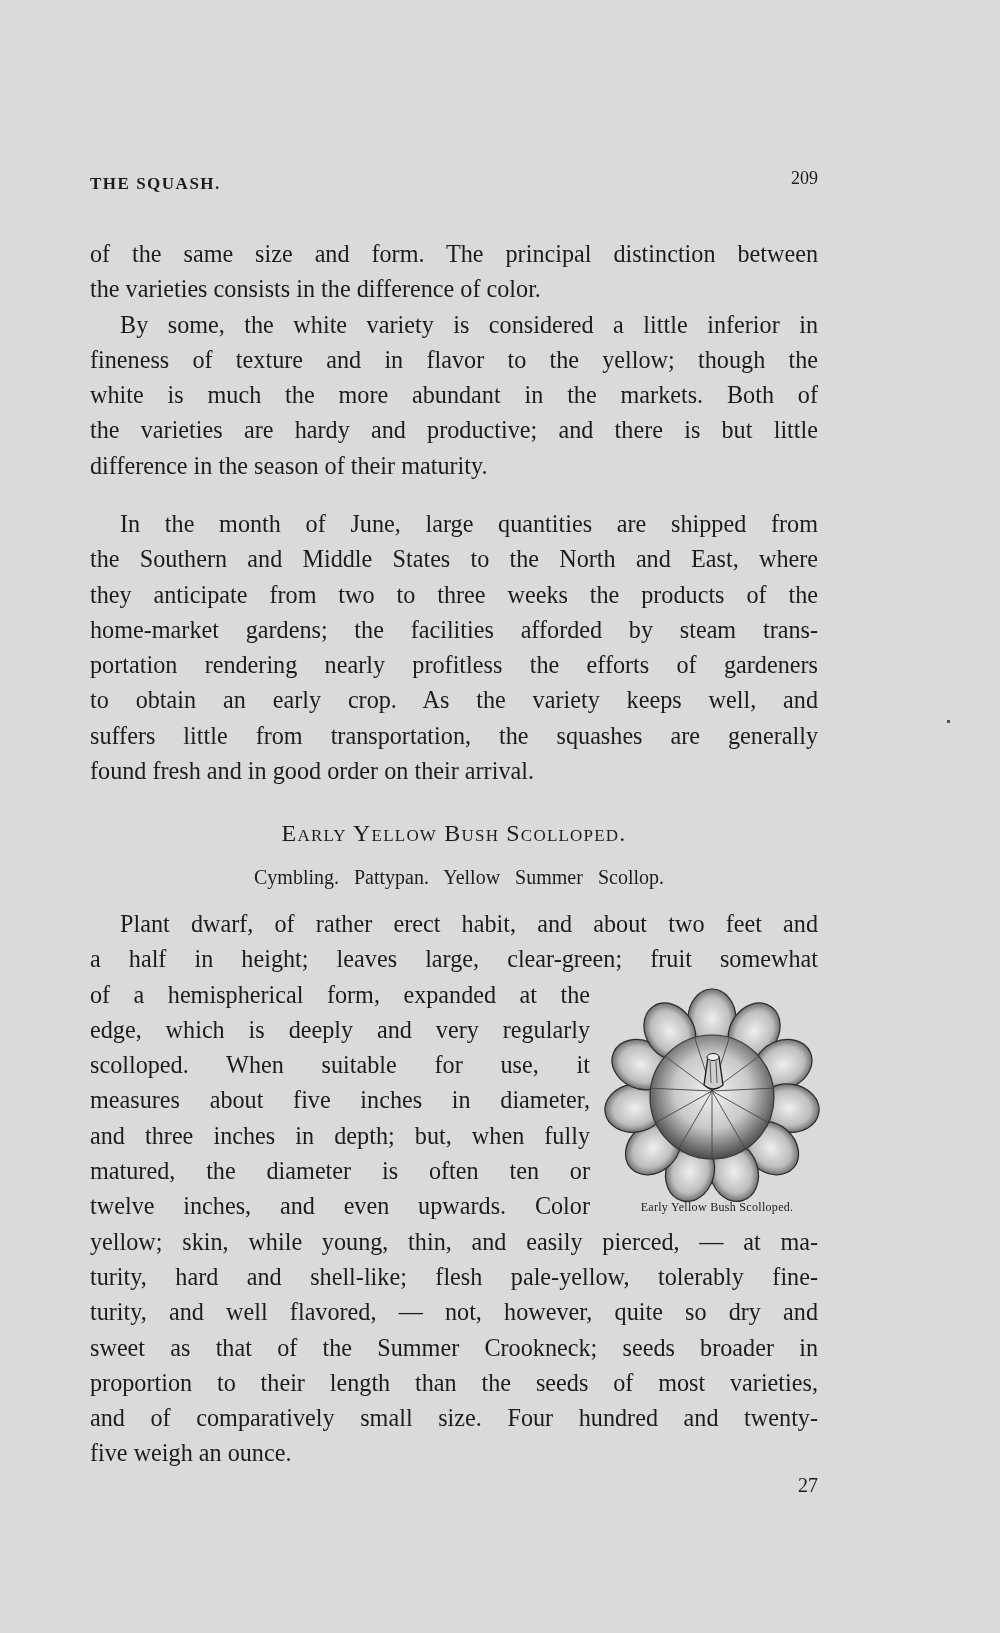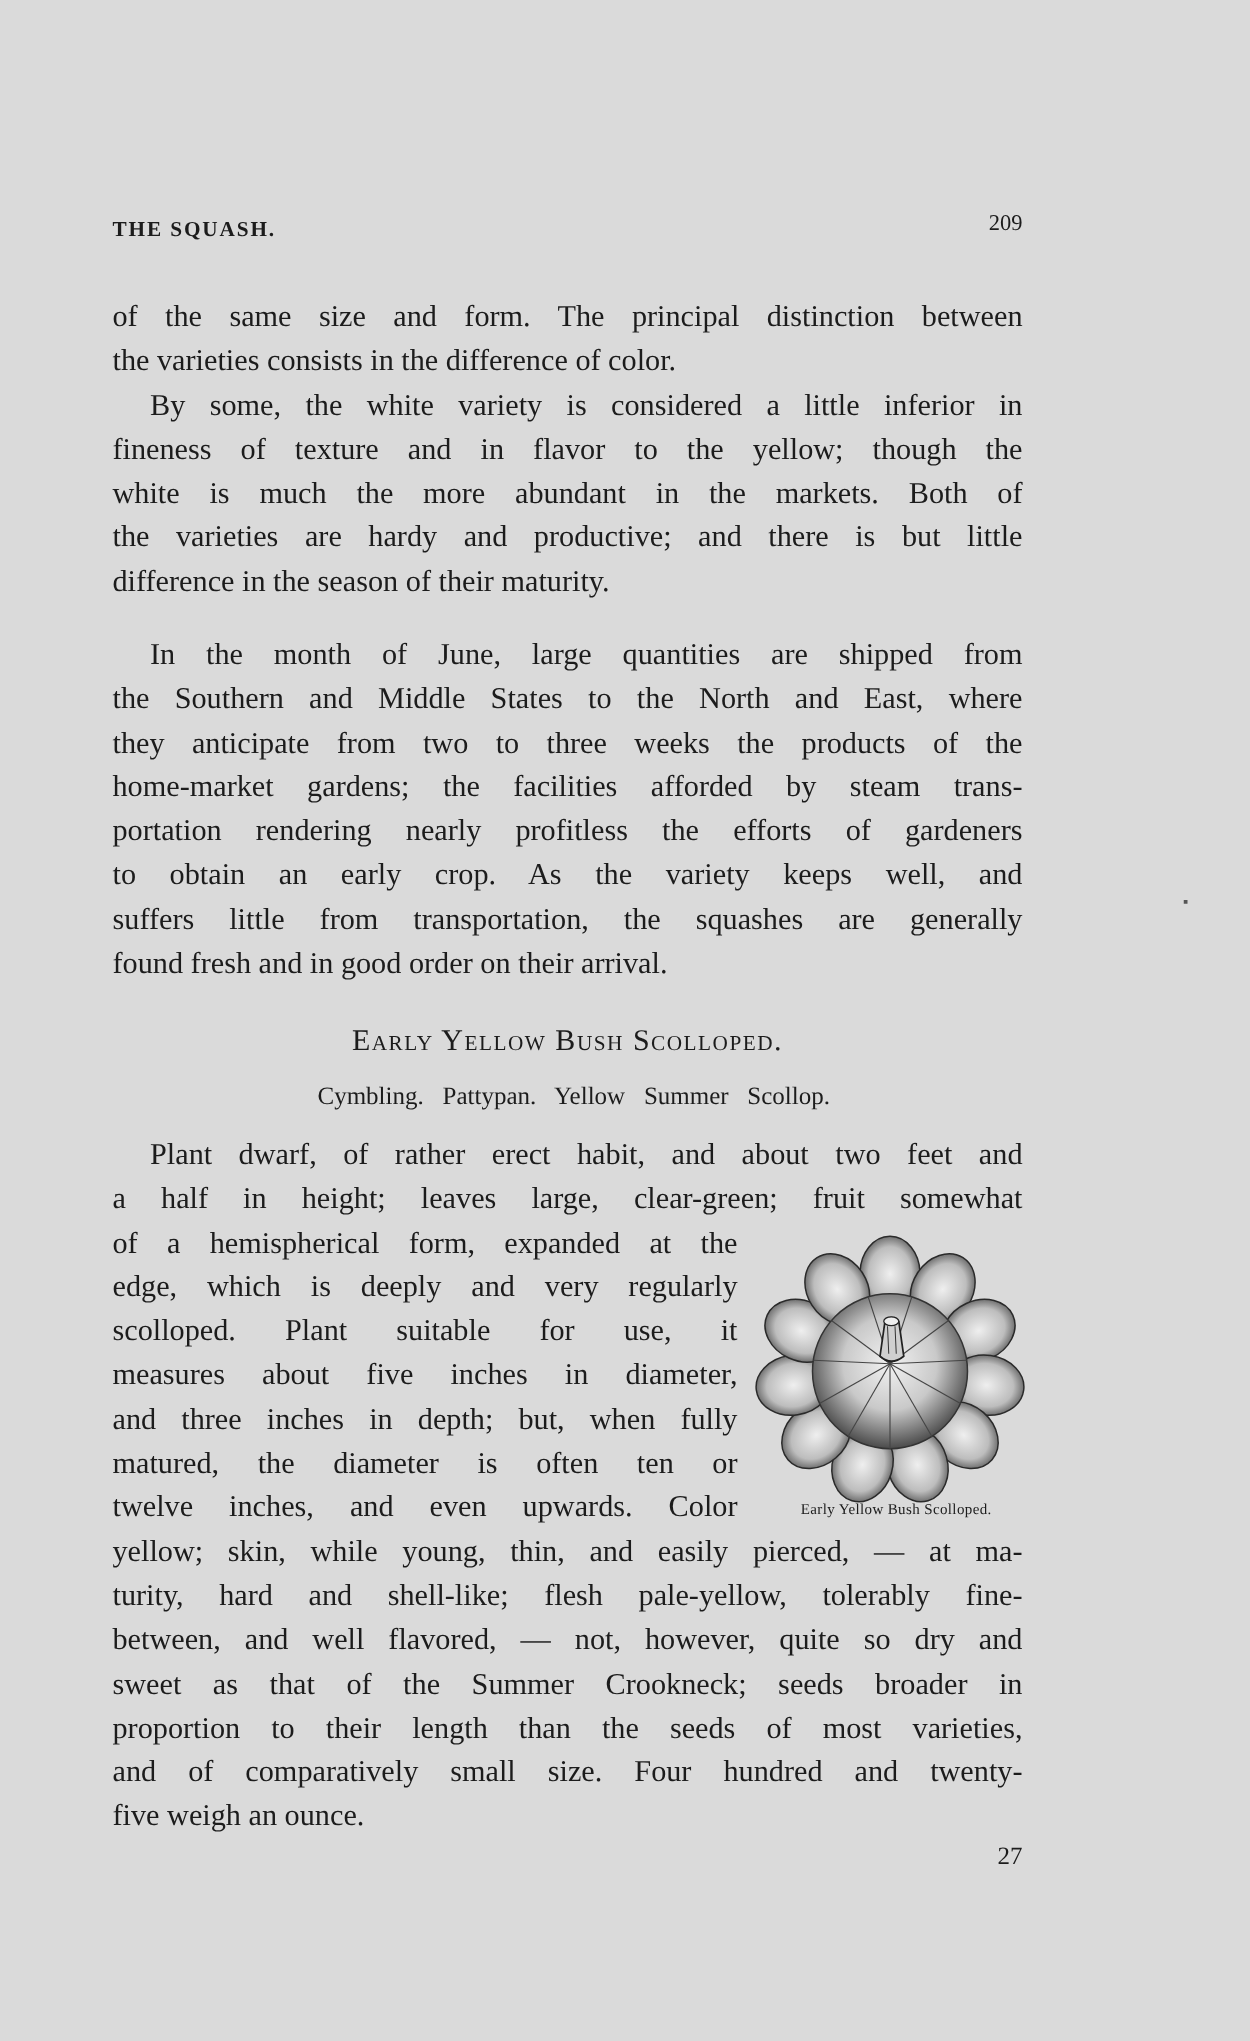--- a/index.html
+++ b/index.html
@@ -85,28 +85,28 @@
 </div>
 
 <div class="section-heading">Early Yellow Bush Scolloped.</div>
 <div class="synonyms">Cymbling.  Pattypan.  Yellow Summer Scollop.</div>
 
 <div class="text-block" id="block3">
   <span class="line indent">Plant dwarf, of rather erect habit, and about two feet and</span>
   <span class="line">a half in height; leaves large, clear-green; fruit somewhat</span>
   <span class="line narrow">of a hemispherical form, expanded at the</span>
   <span class="line narrow">edge, which is deeply and very regularly</span>
-  <span class="line narrow">scolloped.  Plant suitable for use, it</span>
+  <span class="line narrow">scolloped.  When suitable for use, it</span>
   <span class="line narrow">measures about five inches in diameter,</span>
   <span class="line narrow">and three inches in depth; but, when fully</span>
   <span class="line narrow">matured, the diameter is often ten or</span>
   <span class="line narrow">twelve inches, and even upwards.  Color</span>
   <span class="line">yellow; skin, while young, thin, and easily pierced, — at ma-</span>
   <span class="line">turity, hard and shell-like; flesh pale-yellow, tolerably fine-</span>
-  <span class="line">between, and well flavored, — not, however, quite so dry and</span>
+  <span class="line">turity, and well flavored, — not, however, quite so dry and</span>
   <span class="line">sweet as that of the Summer Crookneck; seeds broader in</span>
   <span class="line">proportion to their length than the seeds of most varieties,</span>
   <span class="line">and of comparatively small size.  Four hundred and twenty-</span>
   <span class="line last">five weigh an ounce.</span>
 </div>
 
 <div class="figure">
   <svg viewBox="0 0 230 230">
     <defs>
       <radialGradient id="lobeShade" cx="50%" cy="50%" r="60%">

